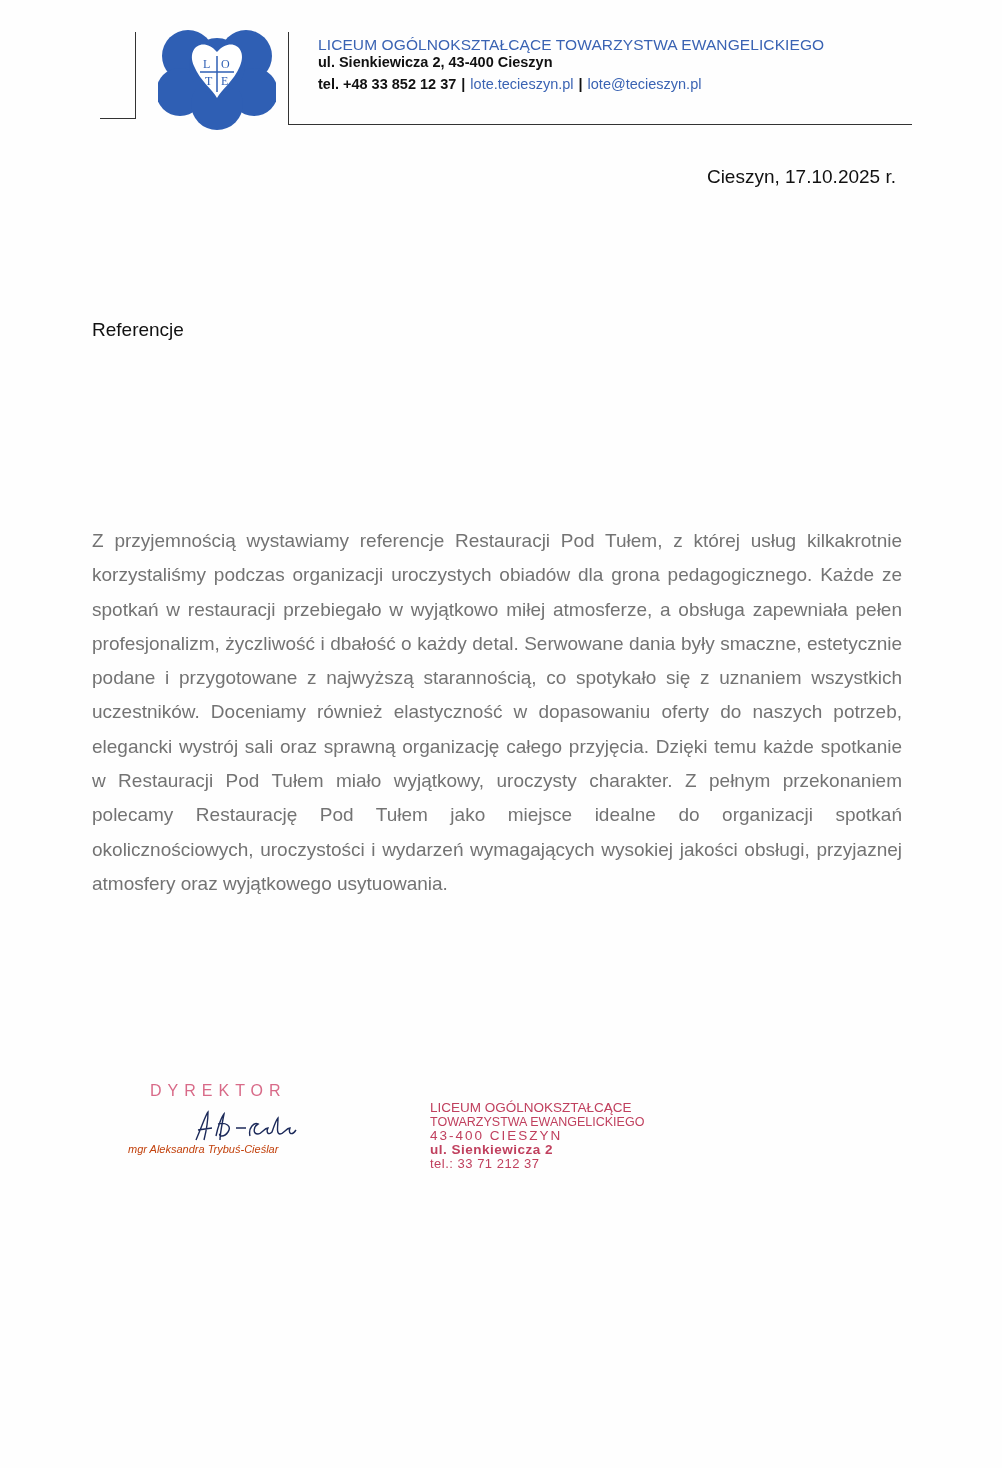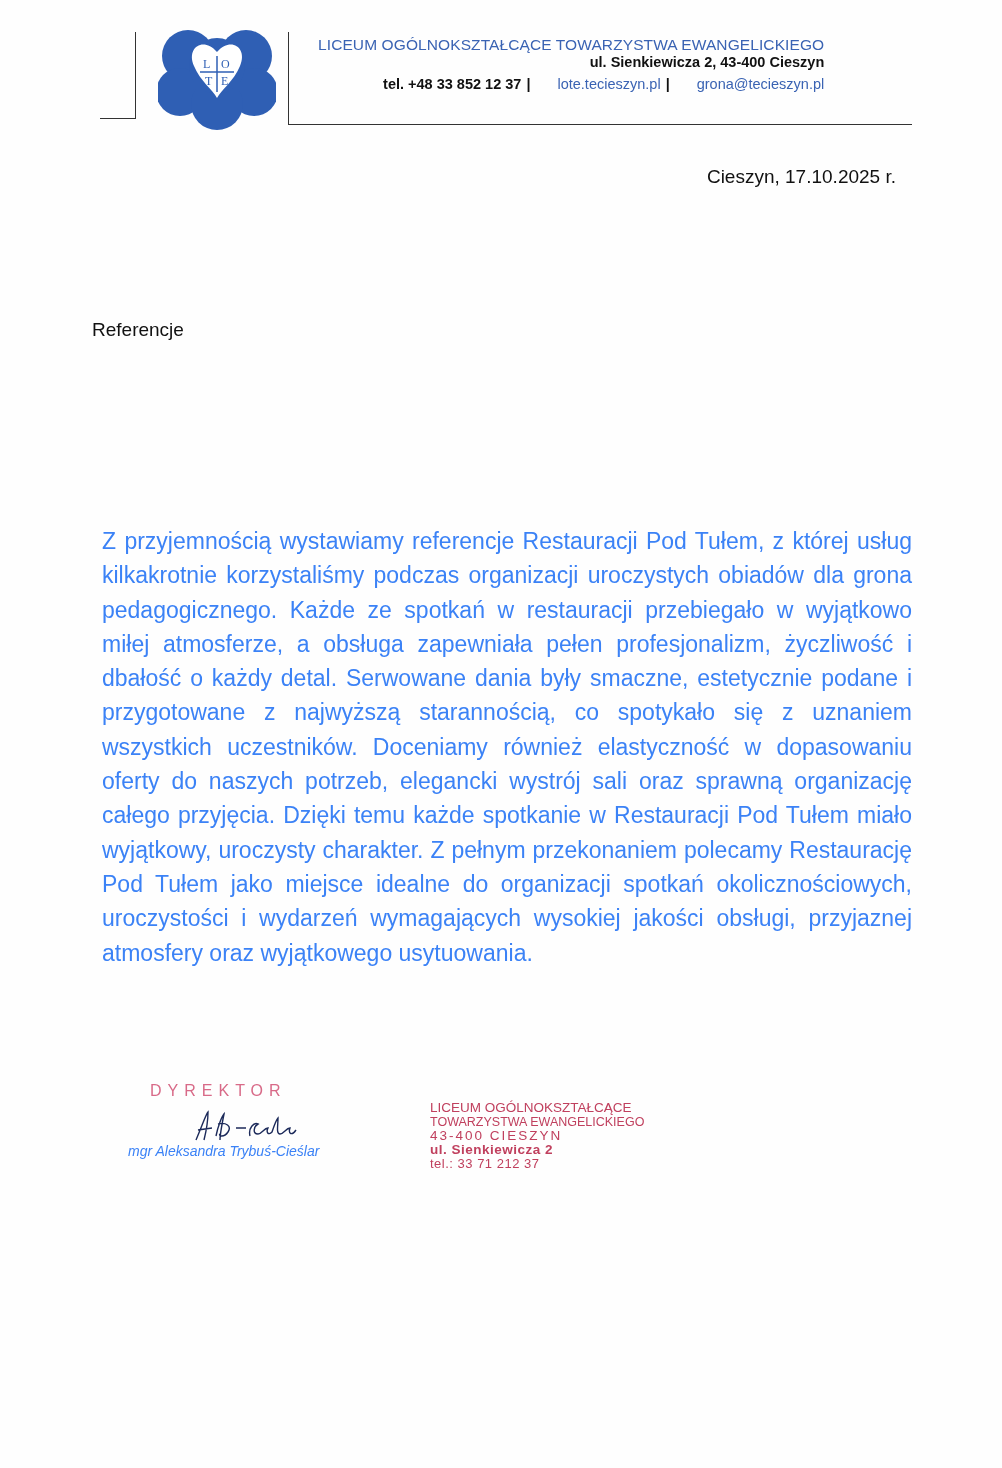--- a/index.html
+++ b/index.html
@@ -9,43 +9,42 @@
       font-family: "Liberation Sans", sans-serif; color: #1a1a1a;
     }
     .page { position: absolute; left: 0; top: 0; width: 1002px; height: 1468px; background: #fefefe; }
 
     
     .hdr-line-left { position: absolute; left: 100px; top: 118px; width: 36px; height: 1px; background: #333; }
     .hdr-vline-left { position: absolute; left: 135px; top: 32px; width: 1px; height: 87px; background: #333; }
     .hdr-vline-right { position: absolute; left: 288px; top: 32px; width: 1px; height: 92px; background: #333; }
     .hdr-line-right { position: absolute; left: 288px; top: 124px; width: 624px; height: 1px; background: #333; }
     .logo { position: absolute; left: 158px; top: 26px; width: 118px; height: 104px; }
-    .hdr-text { position: absolute; left: 318px; top: 36px; text-align: right; }
+    .hdr-text { position: absolute; left: 318px; top: 36px; }
     .hdr-name { color: #3a63b3; font-size: 15.5px; font-weight: normal; letter-spacing: 0.1px; }
     .hdr-addr { color: #111; font-size: 14.5px; font-weight: bold; margin-top: 0; }
     .hdr-contact { font-size: 14.5px; margin-top: 6px; color: #111; }
     .hdr-contact .tel { font-weight: bold; }
-    .hdr-contact .link { color: #3a63b3; margin-left: 22px; }
+    .hdr-contact .link { color: #3a63b3; }
     .hdr-contact .sep { font-weight: bold; margin: 0 5px; }
 
     .date { position: absolute; right: 106px; top: 166px; font-size: 19px; color: #111; }
     .subject { position: absolute; left: 92px; top: 319px; font-size: 19px; color: #111; }
 
     .body-text {
       position: absolute; left: 92px; top: 524px; width: 810px;
-      font-size: 23px; line-height: 34.3px; color: #3b82f6;
+      font-size: 19px; line-height: 34.3px; color: #737373;
       text-align: justify;
-      margin-left: 10px;
     }
     .body-text p { margin: 0; }
 
     
     .stamp-dyr { position: absolute; left: 150px; top: 1082px; color: #d86a88; font-size: 16px; letter-spacing: 6px; }
     .signature { position: absolute; left: 188px; top: 1106px; width: 120px; height: 40px; }
-    .stamp-name { position: absolute; left: 128px; top: 1143px; color: #3b82f6; font-size: 14px; font-style: italic; }
+    .stamp-name { position: absolute; left: 128px; top: 1143px; color: #c2410c; font-size: 11px; font-style: italic; }
 
     .stamp-school { position: absolute; left: 430px; top: 1101px; width: 250px; color: #c0405e; line-height: 14px; }
     .stamp-school .l1 { font-size: 13.5px; }
     .stamp-school .l2 { font-size: 12.5px; }
     .stamp-school .l3 { font-size: 13.5px; letter-spacing: 2px; }
     .stamp-school .l4 { font-size: 13.5px; letter-spacing: 0.5px; font-weight: bold; }
     .stamp-school .l5 { font-size: 13px; letter-spacing: 0.5px; }
   </style>
 </head>
 <body>
@@ -74,21 +73,21 @@
       <text x="63" y="42" font-family="Liberation Serif, serif" font-size="12" fill="#2f5fb4">O</text>
       <text x="47" y="59" font-family="Liberation Serif, serif" font-size="12" fill="#2f5fb4">T</text>
       <text x="63" y="59" font-family="Liberation Serif, serif" font-size="12" fill="#2f5fb4">E</text>
     </svg>
   </div>
 
   <div class="hdr-text">
     <div class="hdr-name">LICEUM OGÓLNOKSZTAŁCĄCE TOWARZYSTWA EWANGELICKIEGO</div>
     <div class="hdr-addr">ul. Sienkiewicza 2, 43-400 Cieszyn</div>
     <div class="hdr-contact">
-      <span class="tel">tel. +48 33 852 12 37</span><span class="sep">|</span><span class="link">lote.tecieszyn.pl</span><span class="sep">|</span><span class="link">grona@tecieszyn.pl</span>
+      <span class="tel">tel. +48 33 852 12 37</span><span class="sep">|</span><span class="link">lote.tecieszyn.pl</span><span class="sep">|</span><span class="link">lote@tecieszyn.pl</span>
     </div>
   </div>
 
   <div class="date">Cieszyn, 17.10.2025 r.</div>
 
   <div class="subject">Referencje</div>
 
   <div class="body-text">
     <p>Z przyjemnością wystawiamy referencje Restauracji Pod Tułem, z której usług kilkakrotnie korzystaliśmy podczas organizacji uroczystych obiadów dla grona pedagogicznego. Każde ze spotkań w restauracji przebiegało w wyjątkowo miłej atmosferze, a obsługa zapewniała pełen profesjonalizm, życzliwość i dbałość o każdy detal. Serwowane dania były smaczne, estetycznie podane i przygotowane z najwyższą starannością, co spotykało się z uznaniem wszystkich uczestników. Doceniamy również elastyczność w dopasowaniu oferty do naszych potrzeb, elegancki wystrój sali oraz sprawną organizację całego przyjęcia. Dzięki temu każde spotkanie w Restauracji Pod Tułem miało wyjątkowy, uroczysty charakter. Z pełnym przekonaniem polecamy Restaurację Pod Tułem jako miejsce idealne do organizacji spotkań okolicznościowych, uroczystości i wydarzeń wymagających wysokiej jakości obsługi, przyjaznej atmosfery oraz wyjątkowego usytuowania.</p>
   </div>

